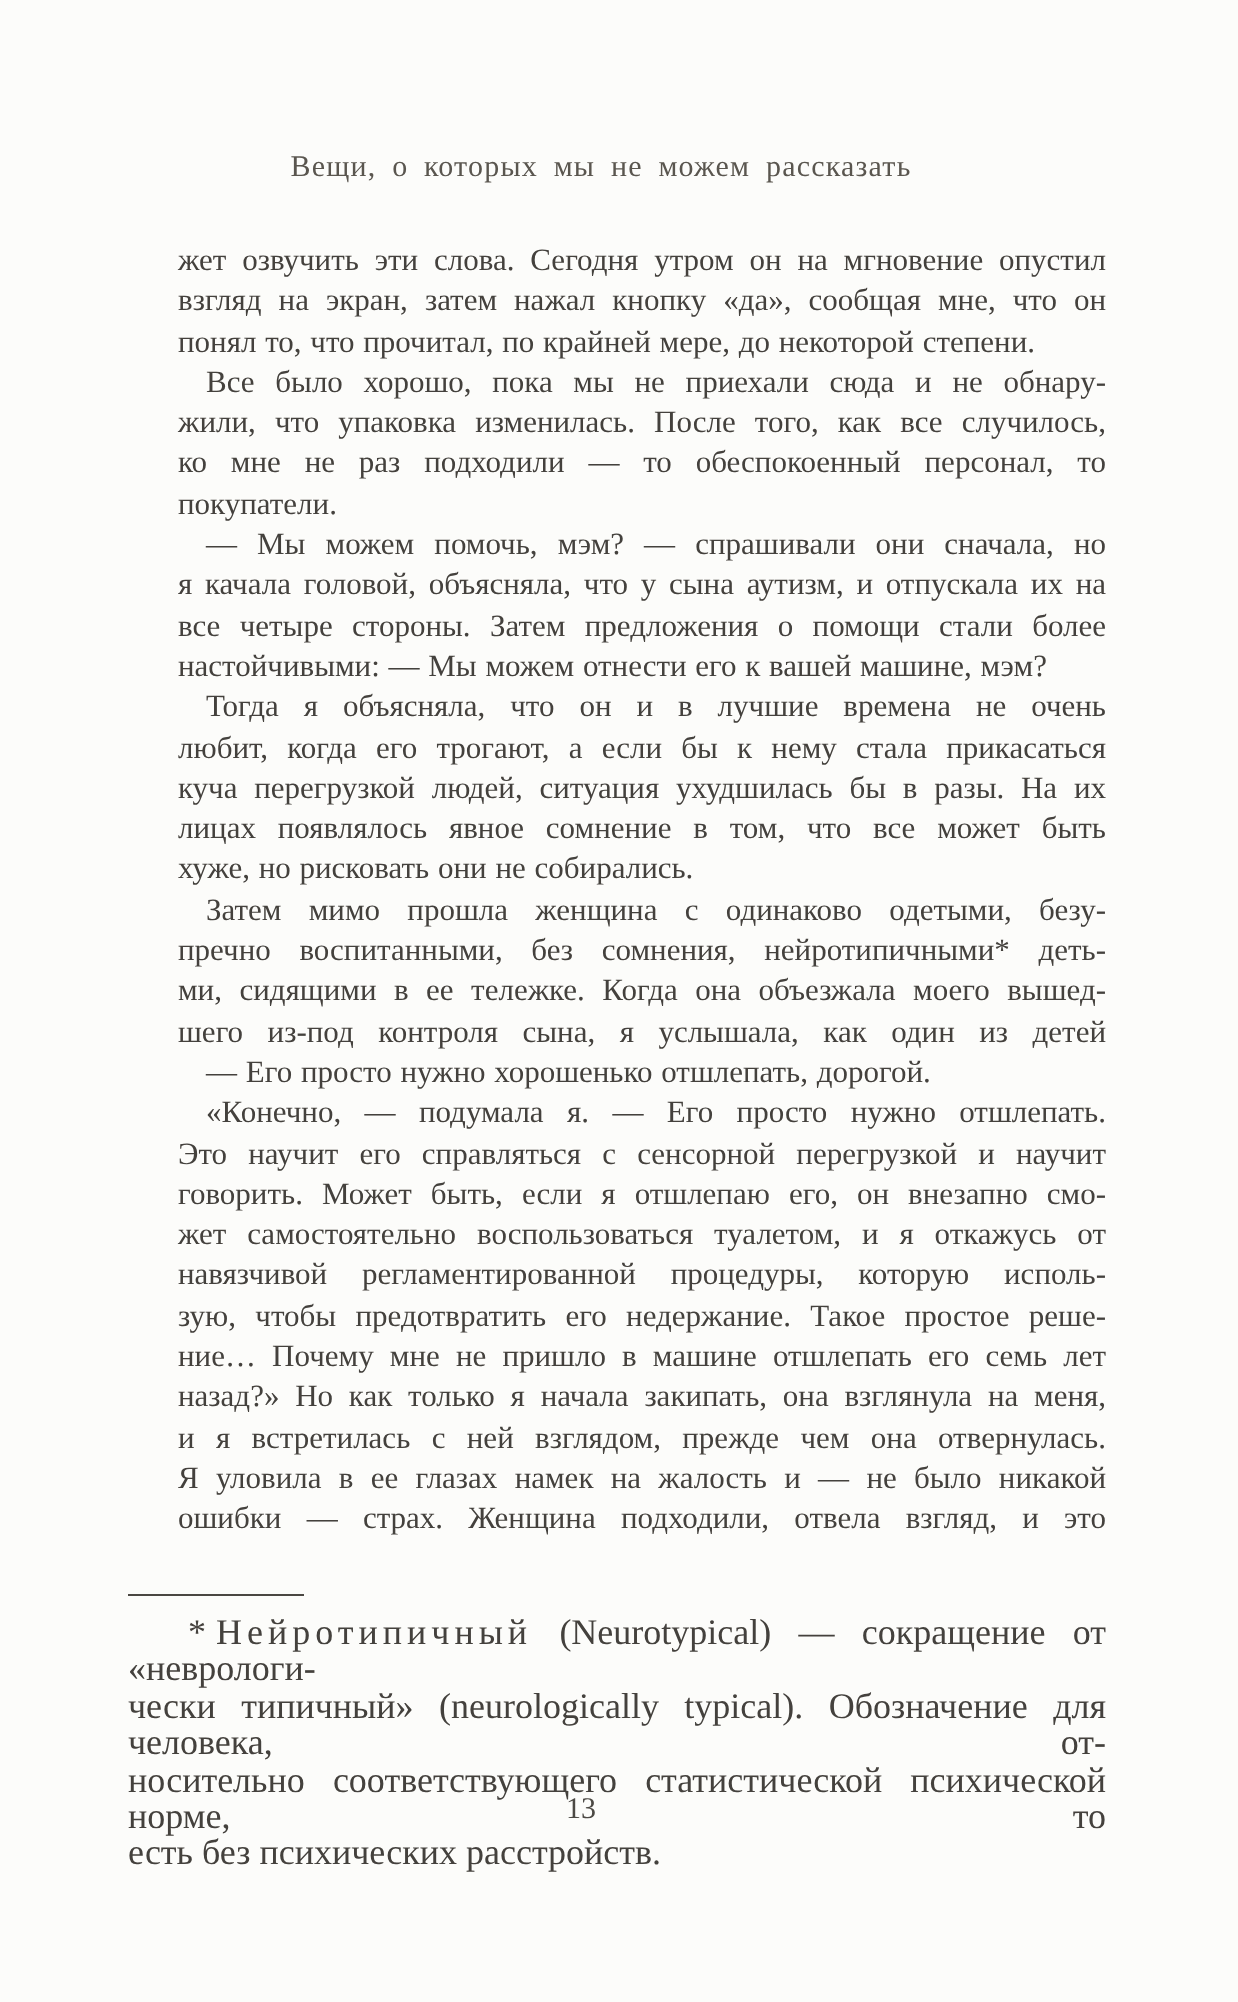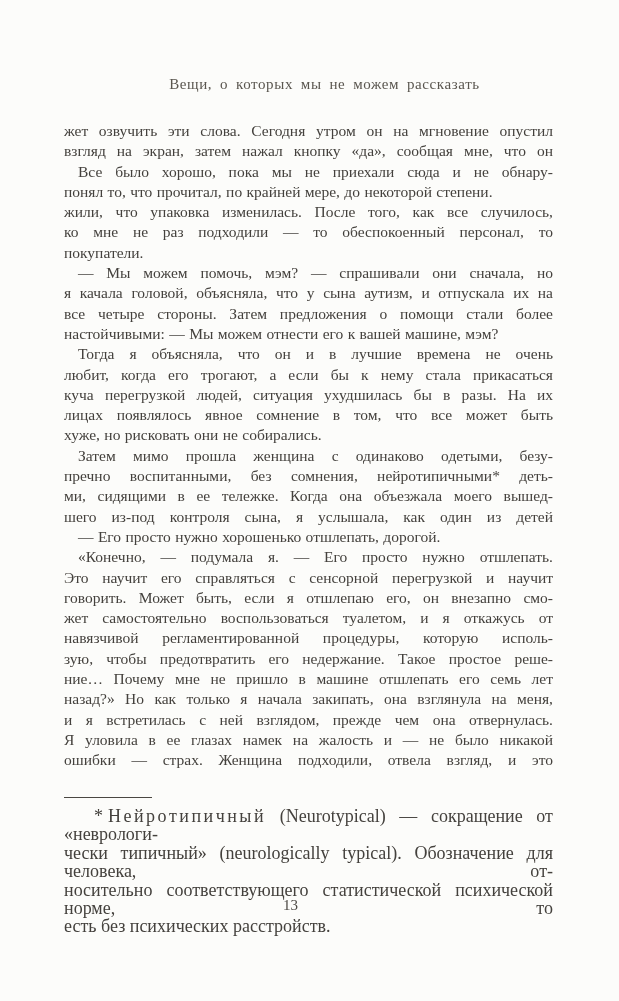--- a/index.html
+++ b/index.html
@@ -12,21 +12,21 @@
     width: 619px;
     height: 1001px;
     background: #fcfcfa;
     font-family: "Liberation Serif", serif;
     color: #44413d;
     overflow: hidden;
   }
   .running-header {
     position: absolute;
     top: 74px;
-    left: 80px;
+    left: 56px;
     width: 489px;
     text-align: center;
     font-size: 15px;
     line-height: 20px;
     color: #5a564f;
     letter-spacing: 0.6px;
     word-spacing: 3.5px;
   }
   .textblock {
     position: absolute;
@@ -35,20 +35,21 @@
     width: 489px;
   }
   .ln {
     font-size: 15.5px;
     line-height: 20.3px;
     height: 20.3px;
     text-align: justify;
     text-align-last: justify;
     -moz-text-align-last: justify;
     word-spacing: 0.5px;
+    margin-left: 25px;
   }
   .ln.ind { text-indent: 14px; }
   .ln.last {
     text-align-last: left;
     -moz-text-align-last: left;
   }
   .footnote {
     position: absolute;
     left: 64px;
     top: 797px;
@@ -88,22 +89,22 @@
 </head>
 <body>
 
 <div class="page">
 
   <div class="running-header">Вещи, о которых мы не можем рассказать</div>
 
   <div class="textblock">
     <div class="ln">жет озвучить эти слова. Сегодня утром он на мгновение опустил</div>
     <div class="ln">взгляд на экран, затем нажал кнопку «да», сообщая мне, что он</div>
+    <div class="ln last">понял то, что прочитал, по крайней мере, до некоторой степени.</div>
     <div class="ln ind">Все было хорошо, пока мы не приехали сюда и не обнару-</div>
-    <div class="ln last">понял то, что прочитал, по крайней мере, до некоторой степени.</div>
     <div class="ln">жили, что упаковка изменилась. После того, как все случилось,</div>
     <div class="ln">ко мне не раз подходили — то обеспокоенный персонал, то</div>
     <div class="ln last">покупатели.</div>
     <div class="ln ind">— Мы можем помочь, мэм? — спрашивали они сначала, но</div>
     <div class="ln">я качала головой, объясняла, что у сына аутизм, и отпускала их на</div>
     <div class="ln">все четыре стороны. Затем предложения о помощи стали более</div>
     <div class="ln last">настойчивыми: — Мы можем отнести его к вашей машине, мэм?</div>
     <div class="ln ind">Тогда я объясняла, что он и в лучшие времена не очень</div>
     <div class="ln">любит, когда его трогают, а если бы к нему стала прикасаться</div>
     <div class="ln">куча перегрузкой людей, ситуация ухудшилась бы в разы. На их</div>

